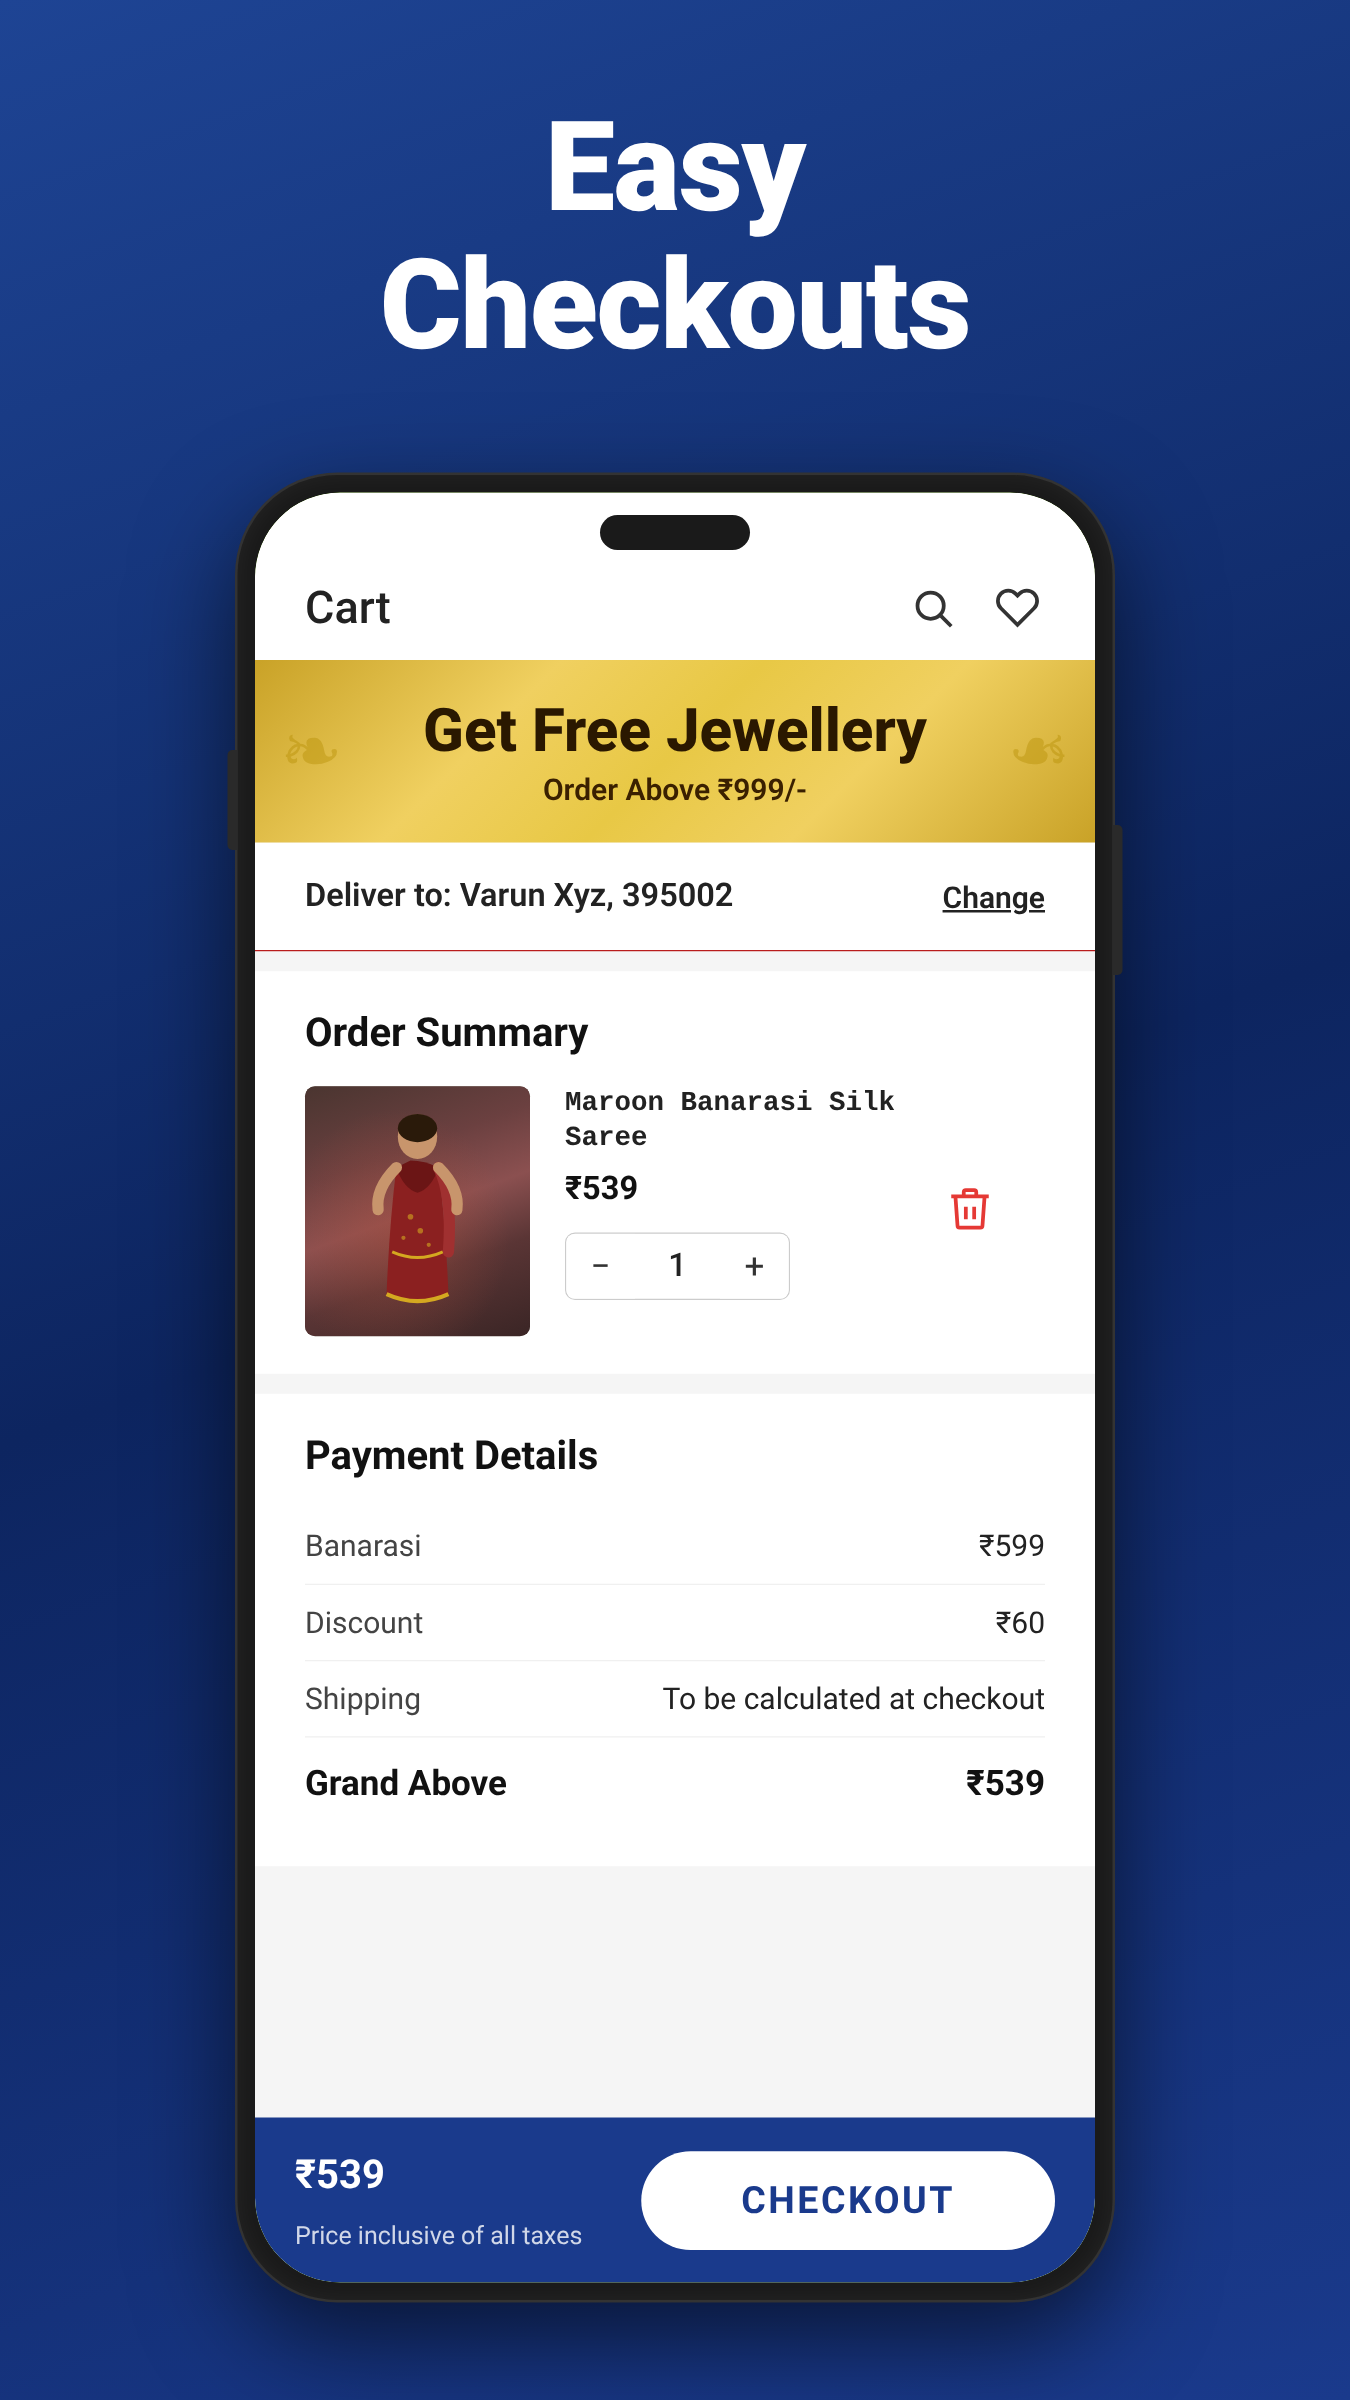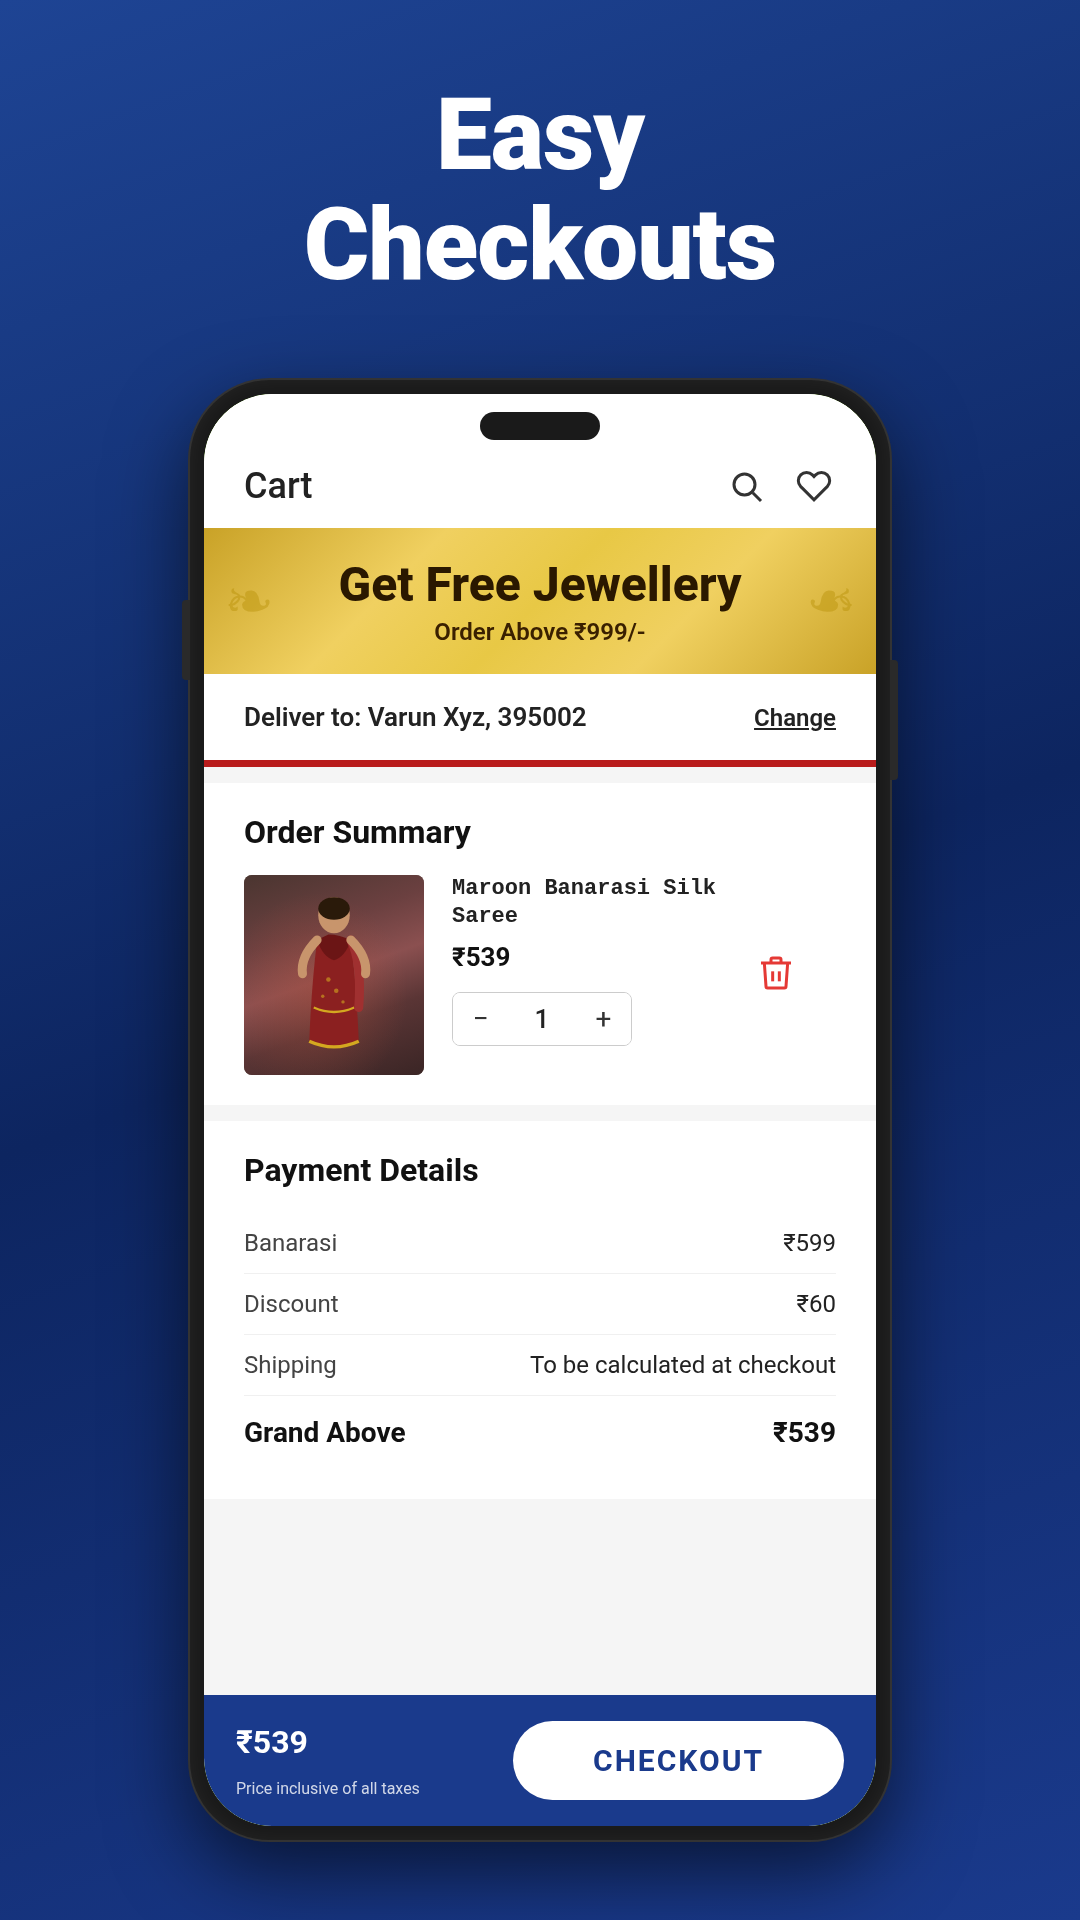--- a/index.html
+++ b/index.html
@@ -193,21 +193,21 @@
       margin-top: 4px;
     }
 
     
     .delivery-section {
       background: white;
       padding: 28px 40px;
       display: flex;
       align-items: flex-start;
       justify-content: space-between;
-      border-bottom: 7px solid #b91c1c;
+      border-bottom: 1px solid #b91c1c;
     }
 
     .delivery-info {
       flex: 1;
     }
 
     .delivery-name {
       font-size: 26px;
       font-weight: 600;
       color: #222;
@@ -408,21 +408,21 @@
     .checkout-price-group {
       color: white;
     }
 
     .checkout-price {
       font-size: 32px;
       font-weight: 700;
     }
 
     .checkout-tax-note {
-      font-size: 16px;
+      font-size: 20px;
       color: rgba(255,255,255,0.8);
       margin-top: 18px;
     }
 
     .checkout-btn {
       background: white;
       border-radius: 50px;
       padding: 22px 80px;
       font-size: 30px;
       font-weight: 700;

